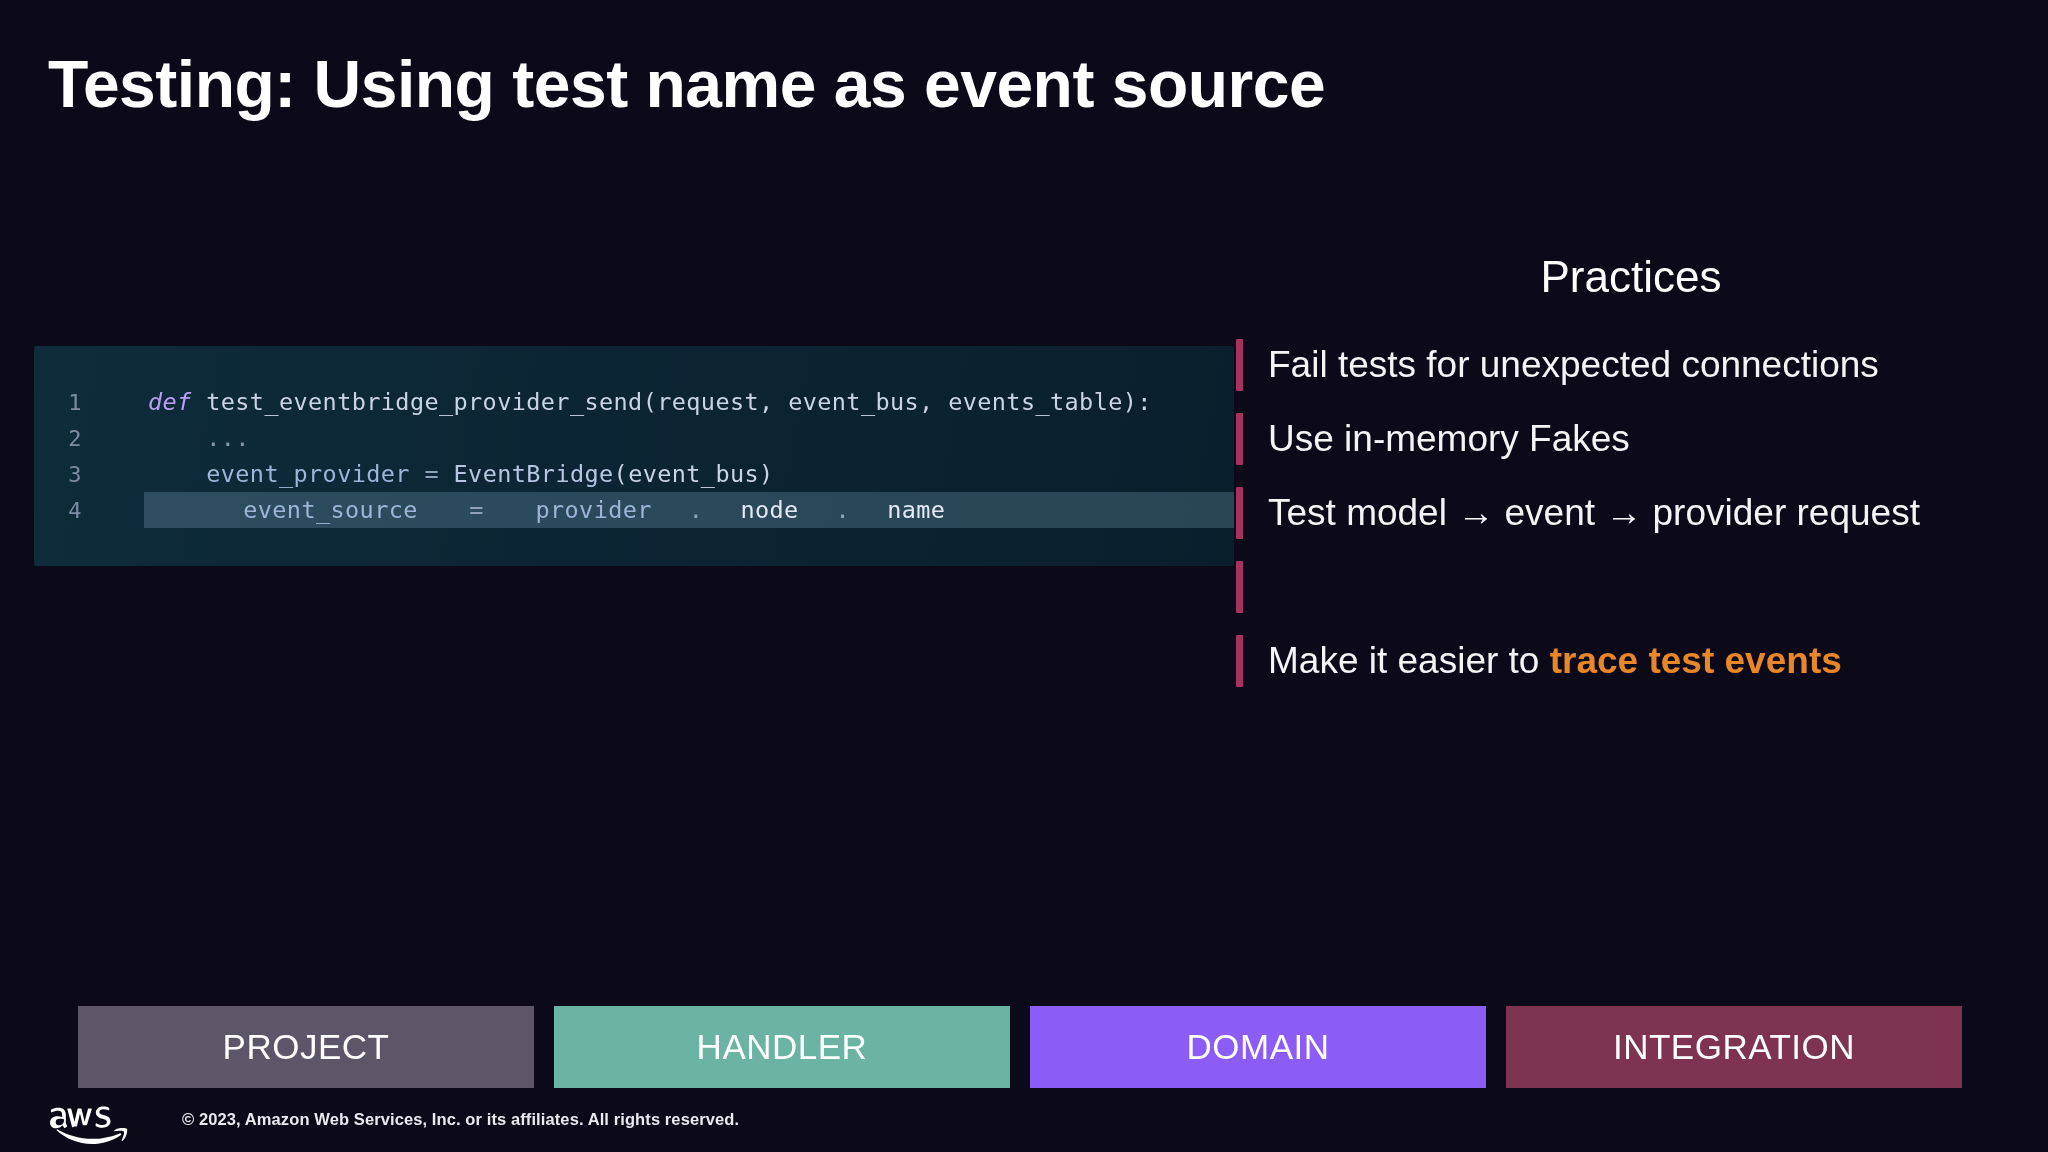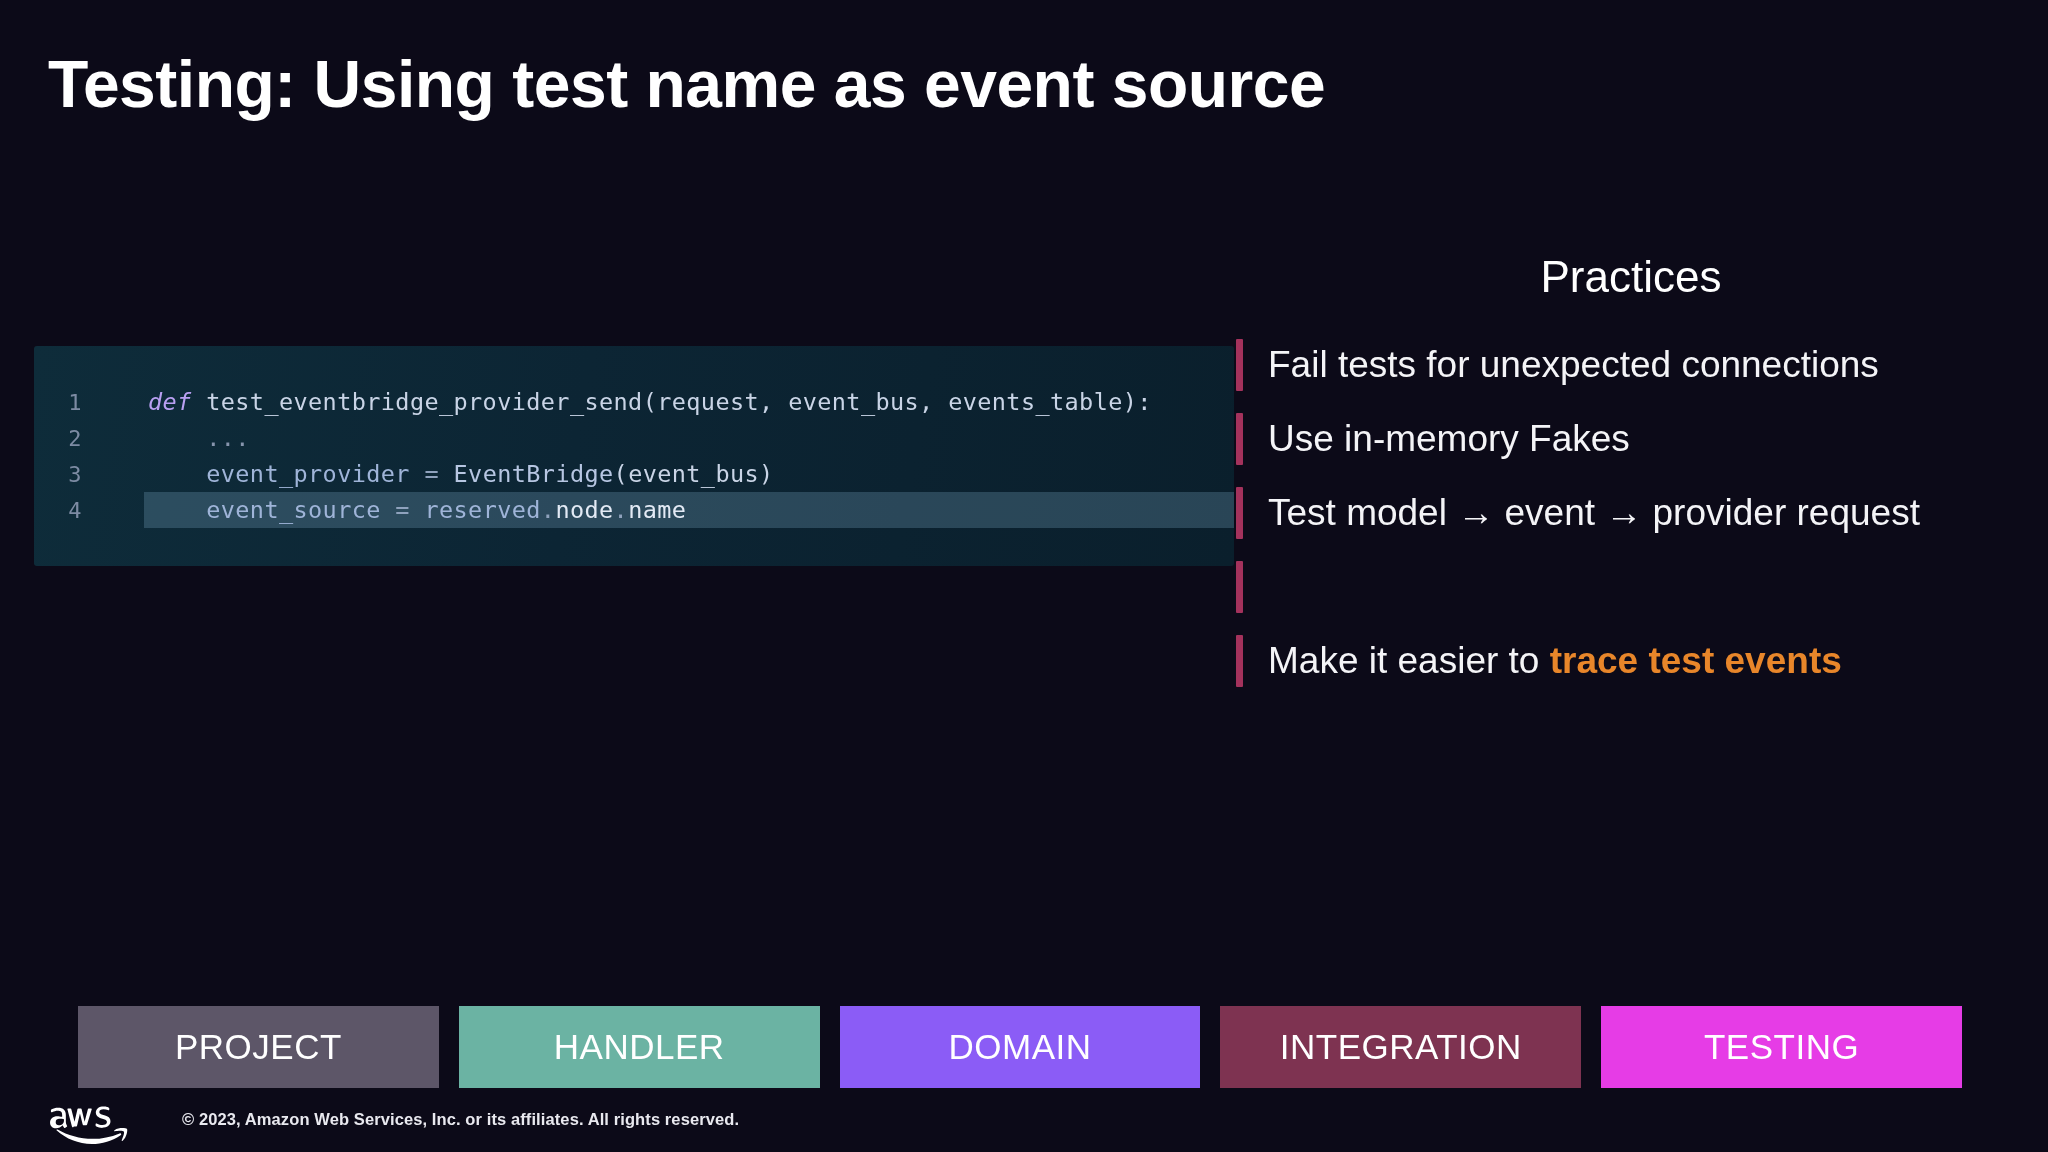--- a/index.html
+++ b/index.html
@@ -50,20 +50,21 @@
     align-items: center;
     height: 36px;
     font-family: "DejaVu Sans Mono", "Liberation Mono", monospace;
     font-size: 23.5px;
     letter-spacing: 0.4px;
     white-space: pre;
   }
 
   .code-line.highlighted .line-body {
     background: rgba(116, 158, 184, 0.30);
+    gap: 37px;
   }
 
   .line-no {
     width: 62px;
     min-width: 62px;
     text-align: right;
     padding-right: 14px;
     color: #7d8ba3;
     font-size: 22px;
     user-select: none;
@@ -191,21 +192,21 @@
 </style>
 </head>
 <body>
 
 <div class="slide-title">Testing: Using test name as event source</div>
 
 <div class="code-block" id="code-block">
     <div class="code-line"><span class="line-no">1</span><span class="line-body"><span class="tok-kw">def </span><span class="tok-fn">test_eventbridge_provider_send</span><span class="tok-plain">(request, event_bus, events_table):</span></span></div>
     <div class="code-line"><span class="line-no">2</span><span class="line-body"><span class="tok-dots">    ...</span></span></div>
     <div class="code-line"><span class="line-no">3</span><span class="line-body"><span class="tok-plain">    </span><span class="tok-var">event_provider</span><span class="tok-op"> = </span><span class="tok-cls">EventBridge</span><span class="tok-plain">(event_bus)</span></span></div>
-    <div class="code-line highlighted"><span class="line-no">4</span><span class="line-body"><span class="tok-plain">    </span><span class="tok-var">event_source</span><span class="tok-op"> = </span><span class="tok-var">reserved</span><span class="tok-op">.</span><span class="tok-attr">node</span><span class="tok-op">.</span><span class="tok-attr">name</span></span></div>
+    <div class="code-line highlighted"><span class="line-no">4</span><span class="line-body"><span class="tok-plain">    </span><span class="tok-var">event_source</span><span class="tok-op"> = </span><span class="tok-var">provider</span><span class="tok-op">.</span><span class="tok-attr">node</span><span class="tok-op">.</span><span class="tok-attr">name</span></span></div>
   </div>
 
 <div class="practices">
   <div class="practices-heading">Practices</div>
   <div id="practices-list">
       <div class="practice-item">
         <span class="practice-bar" style="background: rgb(164, 50, 92);"></span>
         <span class="practice-text">Fail tests for unexpected connections</span>
       </div>
       <div class="practice-item">
@@ -224,21 +225,20 @@
         <span class="practice-text">Make it easier to <span class="hl" style="color: rgb(232, 134, 42);">trace test events</span></span>
       </div>
     </div>
 </div>
 
 <div class="tab-bar" id="tab-bar">
     <div class="tab" aria-selected="false" style="background: rgb(93, 86, 104);">PROJECT</div>
     <div class="tab" aria-selected="false" style="background: rgb(107, 179, 163);">HANDLER</div>
     <div class="tab" aria-selected="false" style="background: #8b5cf6;">DOMAIN</div>
     <div class="tab" aria-selected="false" style="background: rgb(126, 51, 81);">INTEGRATION</div>
-    <div class="tab" aria-selected="true" style="background: rgb(230, 60, 230);">TESTING</div>
   </div>
 
 <div class="footer">
   <span class="aws-logo">
     <svg viewBox="0 0 120 62" width="80" height="44" aria-hidden="true">
       <path fill="#ffffff" d="M21.7 20.4c0 1.6.2 2.9.5 3.9.4 1 .9 2.1 1.5 3.2.2.4.3.7.3 1 0 .4-.3.9-.8 1.3l-2.7 1.8c-.4.3-.8.4-1.1.4-.4 0-.9-.2-1.3-.6-.6-.6-1.1-1.3-1.6-2.1-.4-.8-.9-1.6-1.3-2.6-3.3 3.9-7.4 5.8-12.4 5.8-3.5 0-6.4-1-8.5-3-2.1-2-3.2-4.7-3.2-8.1 0-3.6 1.3-6.5 3.8-8.7 2.6-2.2 6-3.3 10.3-3.3 1.4 0 2.9.1 4.4.3 1.6.2 3.2.5 4.8.9V7.6c0-3.2-.7-5.4-2-6.7C11 -.4 8.6-1 5.3-1c-1.5 0-3.1.2-4.7.6-1.6.4-3.2.9-4.7 1.5-.7.3-1.2.5-1.5.6-.3.1-.5.1-.7.1-.6 0-.9-.4-.9-1.3v-2.1c0-.7.1-1.2.3-1.5.2-.3.6-.6 1.2-.9 1.5-.8 3.3-1.4 5.4-1.9C1.8-6.4 4.1-6.7 6.5-6.7c5.2 0 9 1.2 11.4 3.5 2.4 2.4 3.6 6 3.6 10.8v14.8zM7.6 27c1.4 0 2.9-.3 4.4-.8 1.5-.5 2.9-1.5 4-2.8.7-.8 1.2-1.7 1.5-2.8.3-1 .4-2.3.4-3.7v-1.8c-1.2-.3-2.5-.5-3.8-.7-1.3-.2-2.6-.2-3.9-.2-2.8 0-4.8.5-6.2 1.7-1.4 1.1-2 2.7-2 4.9 0 2 .5 3.5 1.6 4.6 1 1 2.5 1.6 4.5 1.6zm28.1 3.8c-.8 0-1.3-.1-1.7-.4-.3-.3-.6-.9-.9-1.7L24.9-2.4c-.3-.9-.4-1.5-.4-1.8 0-.7.4-1.1 1.1-1.1h4.2c.8 0 1.4.1 1.7.4.3.3.6.9.8 1.7l5.9 23.1 5.4-23.1c.2-.9.4-1.4.8-1.7.3-.3.9-.4 1.7-.4h3.4c.8 0 1.4.1 1.8.4.3.3.6.9.8 1.7l5.5 23.4 6-23.4c.3-.9.5-1.4.9-1.7.3-.3.9-.4 1.7-.4h4c.7 0 1.1.4 1.1 1.1 0 .2 0 .4-.1.7 0 .3-.1.6-.3 1.1l-8.4 27c-.3.9-.5 1.4-.9 1.7-.3.3-.9.4-1.7.4h-3.7c-.8 0-1.4-.1-1.8-.4-.3-.3-.6-.9-.8-1.8L48.6 4.4l-5.3 22.5c-.2.9-.4 1.5-.8 1.8-.3.3-1 .4-1.8.4h-3.7zm56.2 1.1c-2.2 0-4.4-.3-6.6-.8-2.1-.5-3.8-1.1-4.9-1.8-.7-.4-1.2-.8-1.4-1.2-.2-.4-.3-.8-.3-1.2v-2.2c0-.9.3-1.3 1-1.3.3 0 .5.1.8.2.3.1.7.3 1.1.5 1.5.7 3.1 1.2 4.8 1.6 1.8.4 3.5.5 5.3.5 2.8 0 5-.5 6.5-1.5 1.5-1 2.3-2.4 2.3-4.2 0-1.2-.4-2.3-1.2-3.1-.8-.8-2.3-1.6-4.5-2.3l-6.4-2c-3.2-1-5.6-2.5-7.1-4.5-1.5-1.9-2.2-4.1-2.2-6.4 0-1.8.4-3.5 1.2-4.9.8-1.4 1.9-2.7 3.2-3.7 1.3-1 2.9-1.8 4.7-2.3 1.8-.5 3.7-.8 5.7-.8.9 0 1.9.1 2.8.2.9.1 1.8.3 2.7.4.8.2 1.6.4 2.4.6.7.2 1.3.5 1.7.7.6.3 1 .7 1.2 1 .2.3.3.8.3 1.3v2c0 .9-.3 1.4-1 1.4-.4 0-.9-.2-1.7-.5-2.5-1.1-5.3-1.7-8.4-1.7-2.5 0-4.5.4-5.9 1.3-1.4.8-2.1 2.1-2.1 4 0 1.2.4 2.3 1.3 3.1.9.8 2.5 1.7 4.9 2.4l6.3 2c3.2 1 5.5 2.4 6.9 4.2 1.4 1.8 2 3.9 2 6.2 0 1.9-.4 3.6-1.2 5.1-.8 1.5-1.9 2.8-3.3 3.9-1.4 1.1-3.1 1.9-5 2.5-2.1.6-4.2.9-6.5.9z" transform="translate(10,12) scale(0.78)"></path>
       <path fill="#ffffff" d="M108.9 47.8C97.3 56.4 80.4 61 65.9 61c-20.4 0-38.8-7.6-52.7-20.1-1.1-1-.1-2.3 1.2-1.6 15 8.7 33.5 14 52.7 14 13 0 27.2-2.7 40.3-8.2 2-.9 3.6 1.3 1.5 2.7z"></path>
       <path fill="#ffffff" d="M113.7 42.3c-1.5-1.9-9.8-.9-13.6-.5-1.1.1-1.3-.9-.3-1.6 6.6-4.6 17.4-3.3 18.7-1.7 1.3 1.6-.4 12.5-6.5 17.7-.9.8-1.8.4-1.4-.7 1.4-3.5 4.6-11.3 3.1-13.2z"></path>
     </svg>
   </span>

